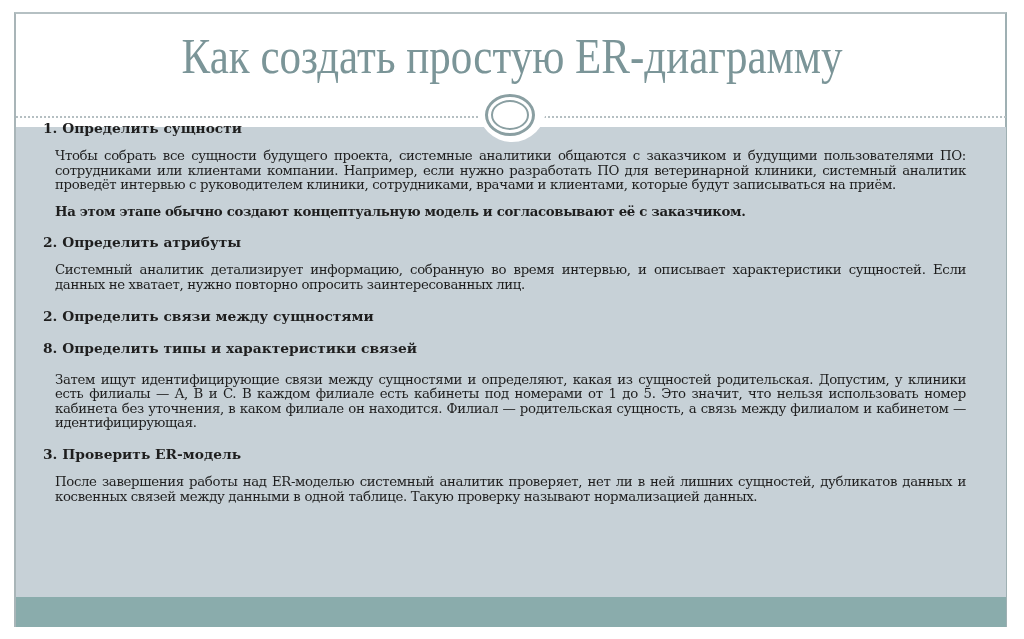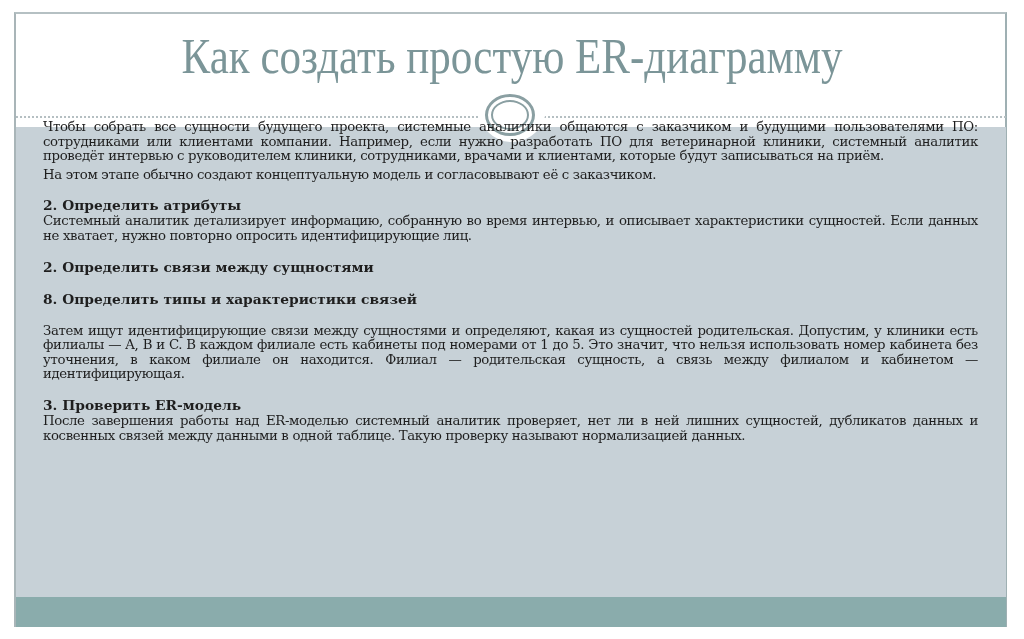--- a/index.html
+++ b/index.html
@@ -44,45 +44,46 @@
       position: absolute; left: 3px; top: 3px; right: 3px; bottom: 3px;
       border: 2px solid #8a9fa2; border-radius: 50%;
     }
     .content {
       position: absolute; left: 43px; width: 935px; top: 120px;
       color: #1e1e1e; font-size: 13.3px; line-height: 14.6px;
       font-family: "DejaVu Serif", serif;
     }
     .section { margin-bottom: 15px; }
     .section-title { font-weight: bold; font-size: 13.8px; line-height: 17px; }
-    .para { text-align: justify; text-align-last: left; margin: 0; letter-spacing: -0.35px; }
-    .para + .para { margin-top: 4px; }
+    .para { text-align: justify; text-align-last: left; margin: 12px; letter-spacing: -0.35px; }
+    .para + .para { margin-top: 4px; font-weight: bold; }
     .para.gap { margin-top: 16px; }
   </style>
 </head>
 <body>
 
 <div class="slide-frame"></div>
 <div class="title">Как создать простую ER-диаграмму</div>
 <div class="dotted-line"></div>
 <div class="content-band"></div>
 <div class="footer-band"></div>
 <div class="ornament-bg"></div>
 <div class="ornament">
   <div class="ornament-inner"></div>
 </div>
 
 <div class="content">
   <div class="section">
+    <div class="section-title">1. Определить сущности</div>
     <p class="para">Чтобы собрать все сущности будущего проекта, системные аналитики общаются с заказчиком и будущими пользователями ПО: сотрудниками или клиентами компании. Например, если нужно разработать ПО для ветеринарной клиники, системный аналитик проведёт интервью с руководителем клиники, сотрудниками, врачами и клиентами, которые будут записываться на приём.</p>
     <p class="para">На этом этапе обычно создают концептуальную модель и согласовывают её с заказчиком.</p>
   </div>
   <div class="section">
     <div class="section-title">2. Определить атрибуты</div>
-    <p class="para">Системный аналитик детализирует информацию, собранную во время интервью, и описывает характеристики сущностей. Если данных не хватает, нужно повторно опросить идентифицирующие лиц.</p>
+    <p class="para">Системный аналитик детализирует информацию, собранную во время интервью, и описывает характеристики сущностей. Если данных не хватает, нужно повторно опросить заинтересованных лиц.</p>
   </div>
   <div class="section">
     <div class="section-title">2. Определить связи между сущностями</div>
   </div>
   <div class="section">
     <div class="section-title">8. Определить типы и характеристики связей</div>
     <p class="para gap">Затем ищут идентифицирующие связи между сущностями и определяют, какая из сущностей родительская. Допустим, у клиники есть филиалы — A, B и C. В каждом филиале есть кабинеты под номерами от 1 до 5. Это значит, что нельзя использовать номер кабинета без уточнения, в каком филиале он находится. Филиал — родительская сущность, а связь между филиалом и кабинетом — идентифицирующая.</p>
   </div>
   <div class="section">
     <div class="section-title">3. Проверить ER-модель</div>

